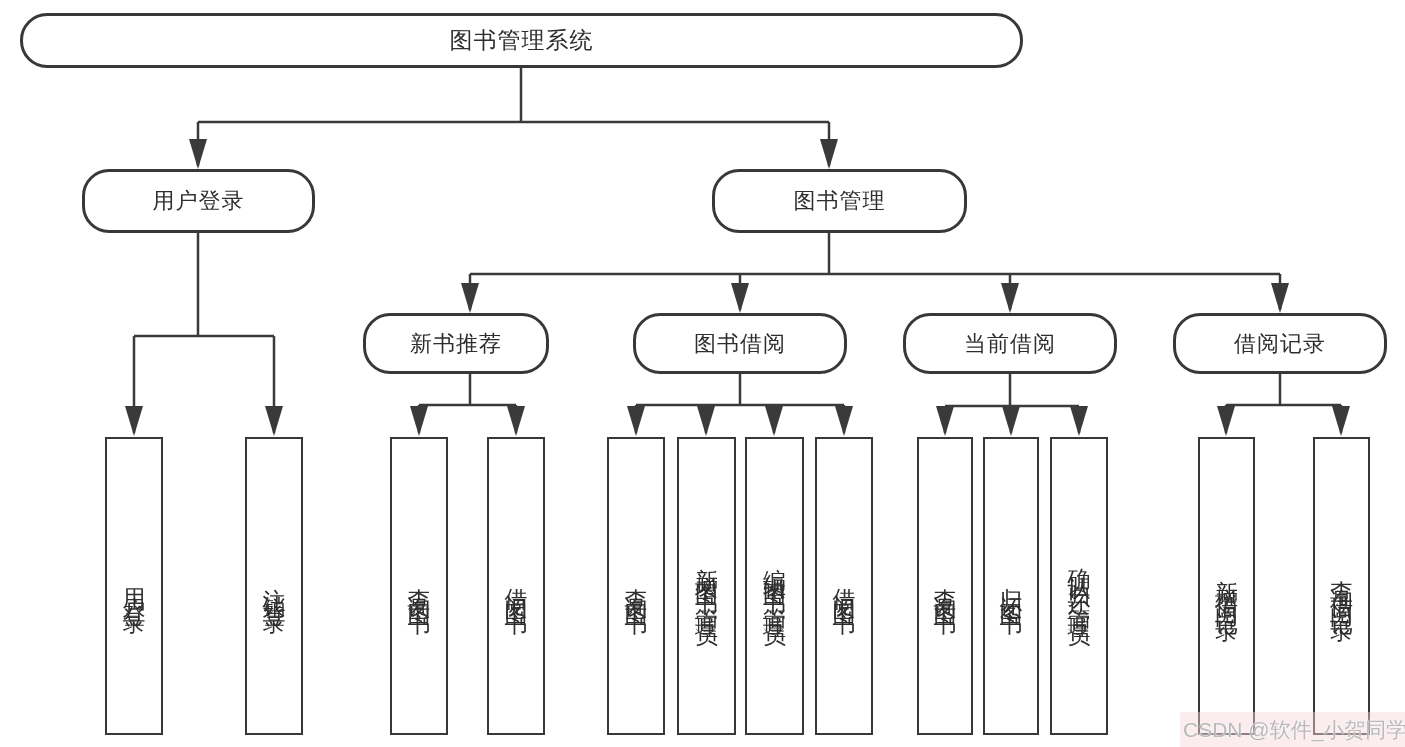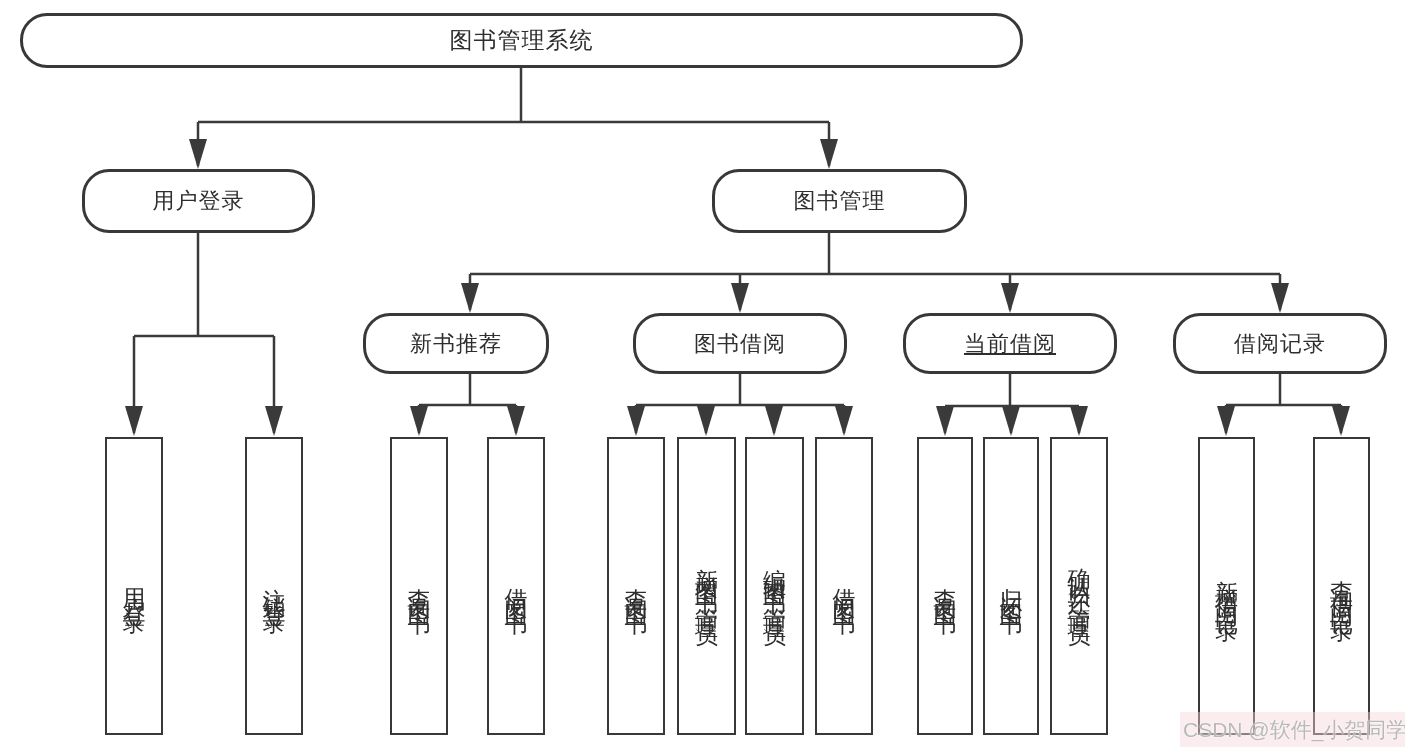--- a/index.html
+++ b/index.html
@@ -140,21 +140,21 @@
   <div class="node hlabel" style="left:712px; top:169px; width:255px; height:64px;">
     <span>图书管理</span>
   </div>
 
   <div class="node hlabel" style="left:363px; top:313px; width:186px; height:61px;">
     <span>新书推荐</span>
   </div>
   <div class="node hlabel" style="left:633px; top:313px; width:214px; height:61px;">
     <span>图书借阅</span>
   </div>
-  <div class="node hlabel" style="left:903px; top:313px; width:214px; height:61px;text-decoration:underline;">
+  <div class="node hlabel" style="left:903px; top:313px; width:214px; height:61px;">
     <span>当前借阅</span>
   </div>
   <div class="node hlabel" style="left:1173px; top:313px; width:214px; height:61px;">
     <span>借阅记录</span>
   </div>
 
   <div class="node leaf" style="left:105px; top:437px; width:58px; height:298px;">
     <span class="vtext">用户登录</span>
   </div>
   <div class="node leaf" style="left:245px; top:437px; width:58px; height:298px;">

